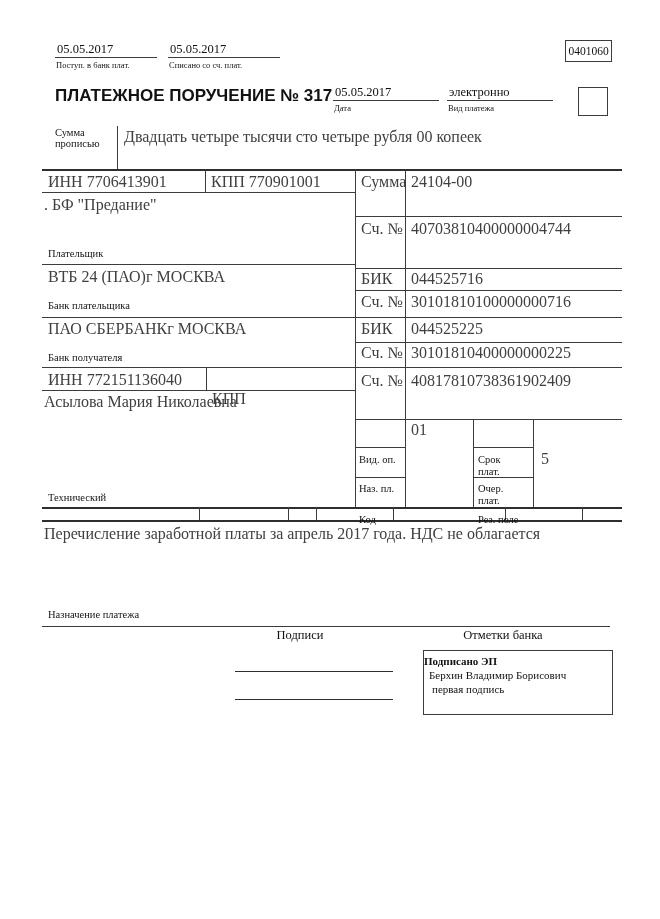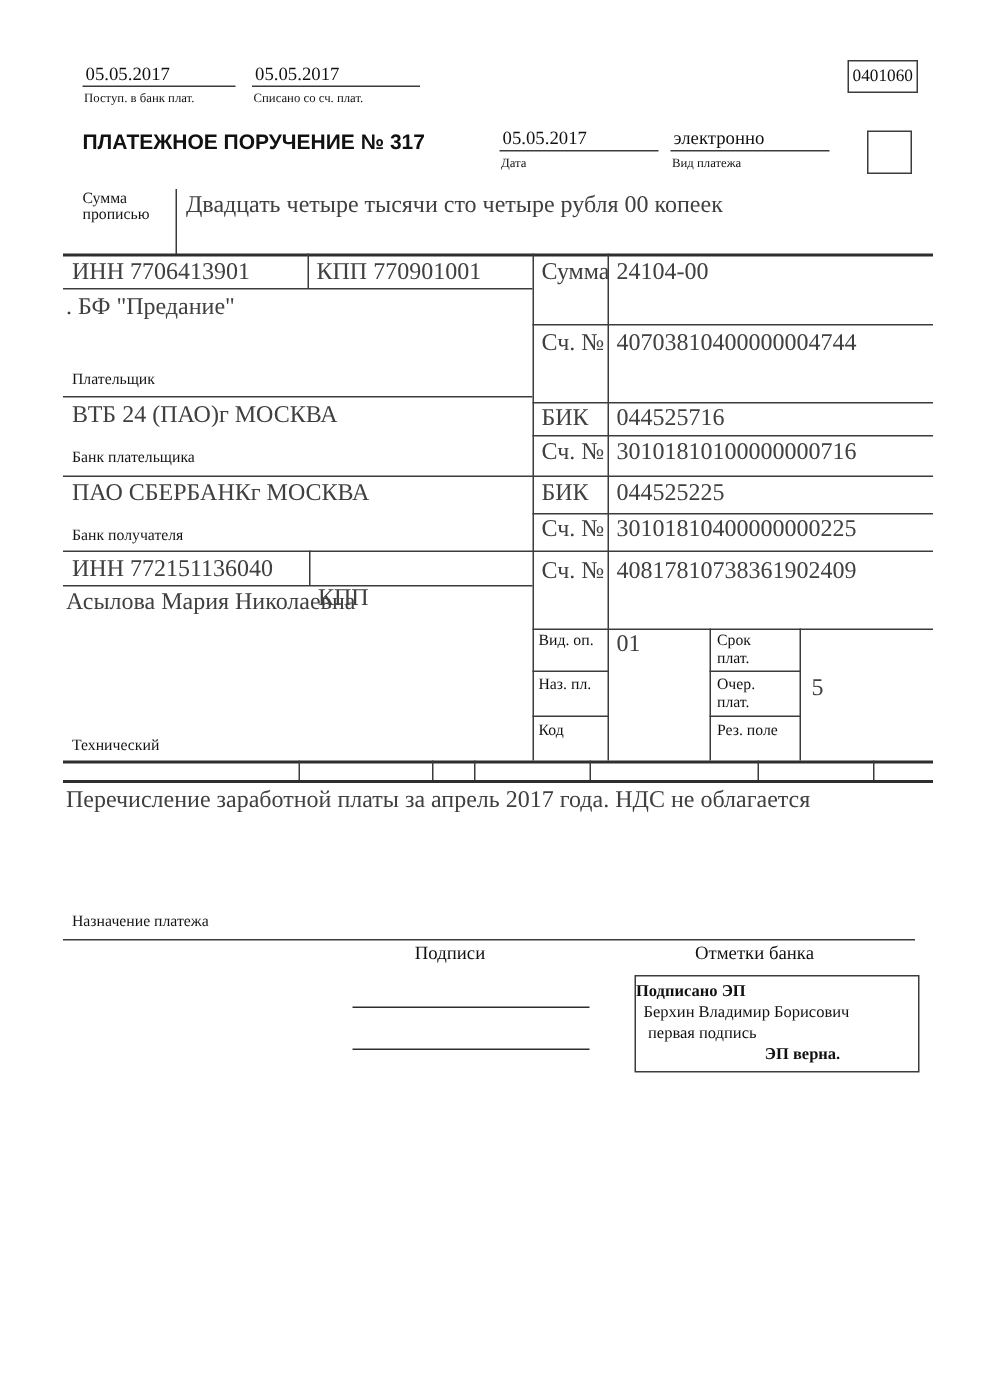--- a/index.html
+++ b/index.html
@@ -11,24 +11,24 @@
   .hline { position:absolute; background:#3c3c3c; height:1px; }
   .hline.thick { height:2px; background:#2e2e2e; }
   .vline { position:absolute; background:#3c3c3c; width:1px; }
   .txt { position:absolute; font-size:16px; white-space:nowrap; color:#404040; }
   .lbl { position:absolute; font-size:10.5px; white-space:nowrap; color:#141414; }
   .wrap { white-space:normal; }
   .tiny { font-size:8.5px; color:#141414; }
   .fld { position:absolute; border-bottom:1px solid #3c3c3c; }
   .fld .v { font-size:12.5px; padding-left:2px; }
   .fld .t { position:absolute; top:100%; margin-top:3px; left:1px; }
-  .title { position:absolute; font-family:"Liberation Sans", sans-serif; font-weight:bold; font-size:14px; white-space:nowrap; }
+  .title { position:absolute; font-family:"Liberation Sans", sans-serif; font-weight:bold; font-size:17px; white-space:nowrap; }
   .box { position:absolute; border:1px solid #3c3c3c; box-sizing:border-box; }
   .codebox { text-align:center; font-size:11.5px; line-height:20px; }
-  .minilbl { position:absolute; font-size:10.5px; line-height:12px; }
+  .minilbl { position:absolute; font-size:10.5px; line-height:12px;margin-top:32px; }
   .stamp {
     position:absolute; box-sizing:border-box; border:1px solid #2b2bc4;
     color:#2424c4; font-size:11px; line-height:13.1px; padding:3px 2px 0 6px;
   }
   .stamp div { min-height:13.1px; white-space:nowrap; }
   .epbox {
     position:absolute; box-sizing:border-box; border:1px solid #3c3c3c;
     font-size:11px; line-height:14px; padding-top:3px;
   }
   .epbox .ep-title { font-weight:bold; }
@@ -148,16 +148,15 @@
   <div class="colhdr" style="left:428px;top:628px;width:150px">Отметки банка</div>
 
 
   <div class="sigline" style="left:235px;top:671px;width:158px"></div>
   <div class="sigline" style="left:235px;top:699px;width:158px"></div>
 
   <div class="epbox" style="left:423px;top:650px;width:190px;height:65px">
     <div class="ep-title">Подписано ЭП</div>
     <div class="ep-signer">Берхин Владимир Борисович</div>
     <div class="ep-kind">первая подпись</div>
-    <div class="ep-ok">ЭП верна.</div>
   </div>
 
 </div>
 
 </body></html>

